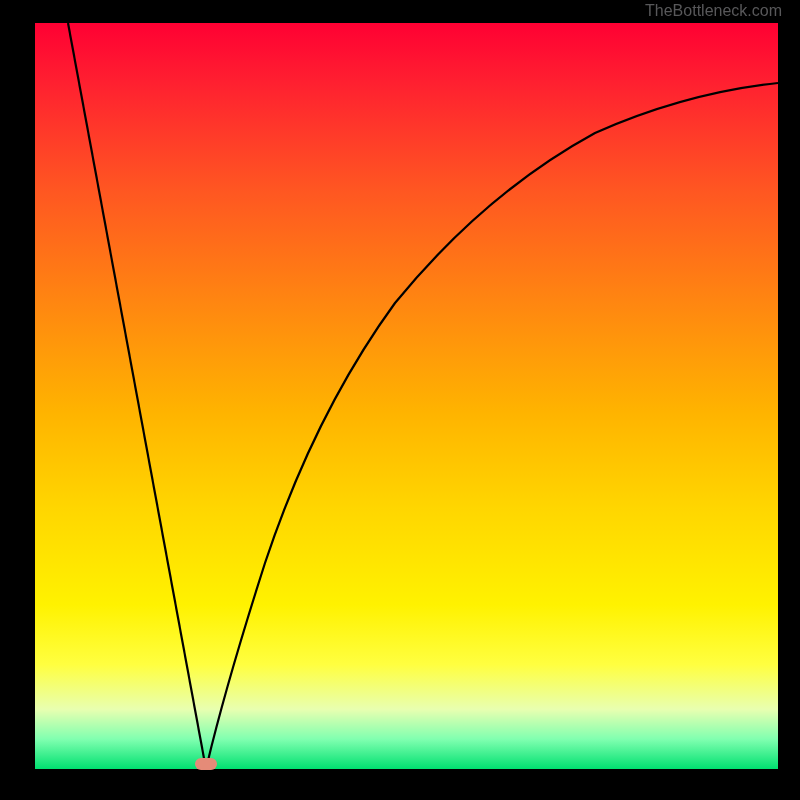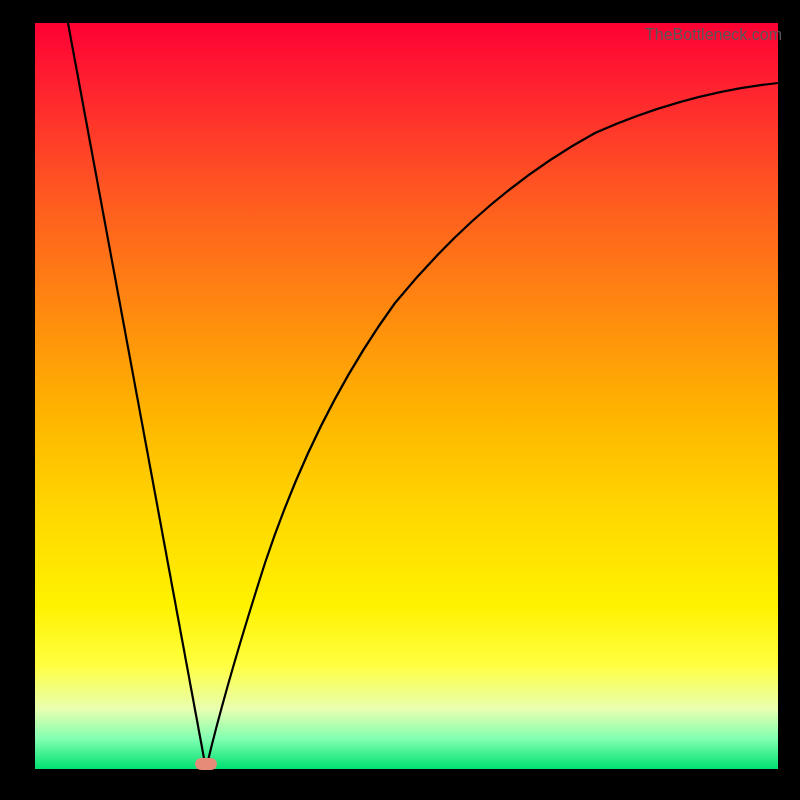--- a/index.html
+++ b/index.html
@@ -10,21 +10,21 @@
           #ff2030 8%,
           #ff5522 22%,
           #ff8810 38%,
           #ffb300 52%,
           #ffd600 65%,
           #fff200 78%,
           #ffff40 86%,
           #e8ffb0 92%,
           #80ffb0 96%,
           #00e070 100%);}
-  .attrib{position:absolute;right:18px;top:2px;font:16px Arial,Helvetica,sans-serif;color:#58585a;margin-top:24px;}
+  .attrib{position:absolute;right:18px;top:2px;font:16px Arial,Helvetica,sans-serif;color:#58585a;}
   svg.curve{position:absolute;left:35px;top:23px;width:743px;height:746px;}
   .dot{position:absolute;width:22px;height:12px;border-radius:6px;background:#e58b78;}
 </style>
 </head>
 <body>
 
 <div class="frame">
   <div class="plot"></div>
 
   <svg class="curve" viewBox="0 0 743 746" preserveAspectRatio="none">

